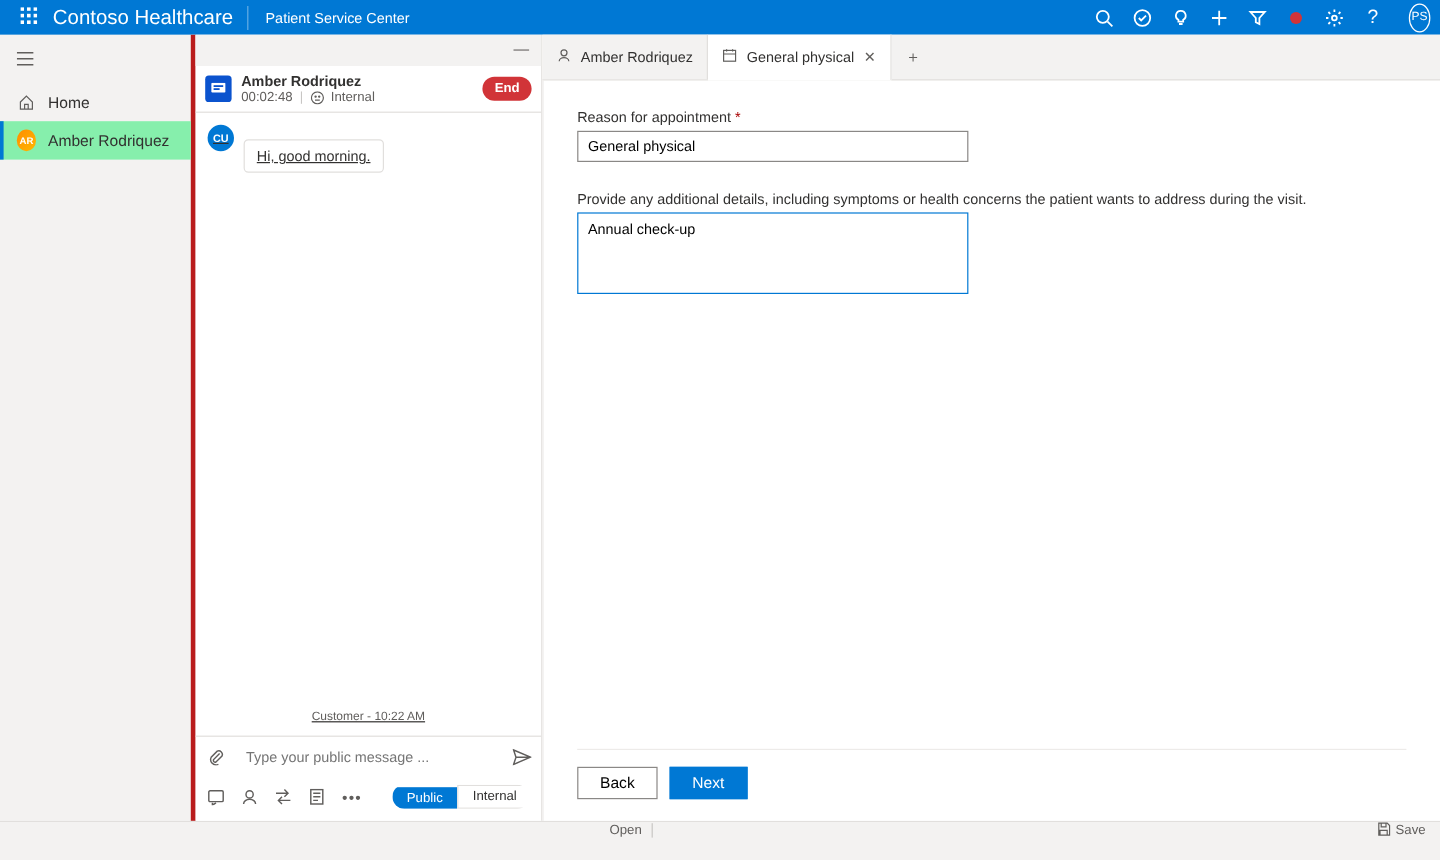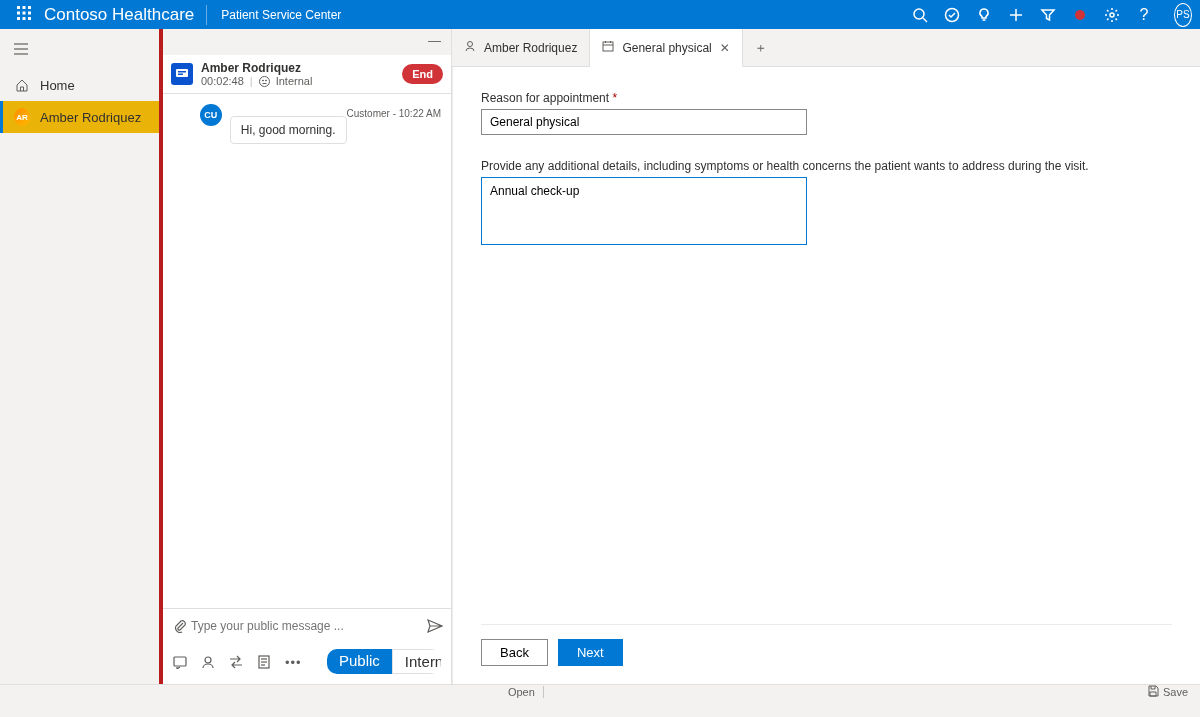--- a/index.html
+++ b/index.html
@@ -16,44 +16,44 @@
 .hicon { width: 32px; height: 40px; display: flex; align-items: center; justify-content: center; cursor: pointer; font-size: 14px; }
 .hicon svg { stroke: #fff; fill: none; stroke-width: 1.5; }
 .rec-dot { width: 10px; height: 10px; background: #d13438; border-radius: 50%; }
 .avatar-ps { width: 24px; height: 24px; border: 1px solid #fff; border-radius: 50%; display: flex; align-items: center; justify-content: center; font-size: 10px; margin-left: 14px; }
 
 
 .body { display: flex; height: calc(100% - 40px - 22px); }
 .left-nav { width: 163px; background: #f3f2f1; border-right: 4px solid #b91c1c; }
 .hamburger { height: 40px; display: flex; align-items: center; padding-left: 14px; cursor: pointer; }
 .nav-item { height: 32px; display: flex; align-items: center; padding-left: 14px; gap: 10px; cursor: pointer; font-size: 13px; }
-.nav-item.selected { background: #eab308; border-left: 3px solid #0078d4; padding-left: 11px; }
+.nav-item.selected { background: #86efac; border-left: 3px solid #0078d4; padding-left: 11px; }
 .nav-icon { width: 16px; height: 16px; display: flex; align-items: center; justify-content: center; }
 .avatar-ar { width: 18px; height: 18px; border-radius: 50%; background: linear-gradient(135deg,#ff8c00,#ffb900); color: #fff; font-size: 8px; display: flex; align-items: center; justify-content: center; font-weight: 600; }
 
 
 .chat-col { width: 289px; background: #fff; display: flex; flex-direction: column; border-right: 1px solid #e1dfdd; }
 .chat-collapse { height: 26px; display: flex; justify-content: flex-end; align-items: flex-start; padding-right: 10px; padding-top: 4px; background: #f3f2f1; }
 .chat-header { display: flex; align-items: center; padding: 6px 8px; border-bottom: 1px solid #e1dfdd; }
 .chat-app-icon { width: 22px; height: 22px; background: #0b53ce; border-radius: 3px; margin-right: 8px; display: flex; align-items: center; justify-content: center; }
 .chat-app-icon svg { fill: #fff; }
 .chat-name { font-size: 12px; font-weight: 600; }
 .chat-meta { font-size: 11px; color: #605e5c; display: flex; align-items: center; gap: 6px; }
 .end-btn { background: #d13438; color: #fff; font-size: 11px; font-weight: 600; padding: 4px 10px; border-radius: 10px; cursor: pointer; margin-left: auto; }
-.chat-messages { flex: 1; display: flex; flex-direction: row; justify-content: flex-end; padding: 10px; }
+.chat-messages { flex: 1; display: flex; flex-direction: column; justify-content: space-between; padding: 10px; text-decoration: underline; }
 .msg-row { display: flex; align-items: flex-start; gap: 8px; margin-bottom: 6px; }
 .msg-avatar { width: 22px; height: 22px; border-radius: 50%; background: #0078d4; color: #fff; font-size: 9px; display: flex; align-items: center; justify-content: center; font-weight: 600; }
 .msg-bubble { background: #fff; border: 1px solid #e1dfdd; border-radius: 4px; padding: 6px 10px; font-size: 12px; margin-top: 12px; }
 .msg-footer { font-size: 10px; color: #605e5c; text-align: center; margin-top: 4px; }
 .chat-input-area { border-top: 1px solid #e1dfdd; }
-.chat-input-row { display: flex; align-items: center; padding: 10px; gap: 4px; }
+.chat-input-row { display: flex; align-items: center; padding: 10px; gap: 18px; }
 .chat-input { flex: 1; border: none; font-size: 12px; color: #605e5c; outline: none; }
 .chat-toolbar { display: flex; align-items: center; padding: 6px 10px 10px; gap: 14px; }
 .chat-toolbar-spacer { flex: 1; }
-.toggle-group { display: flex; border-radius: 10px; overflow: hidden; font-size: 15px; }
+.toggle-group { display: flex; border-radius: 10px; overflow: hidden; font-size: 11px; align-items: flex-end; }
 .toggle-item { padding: 3px 12px; cursor: pointer; }
 .toggle-item.active { background: #0078d4; color: #fff; }
 .toggle-item.inactive { background: #fff; color: #323130; border: 1px solid #e1dfdd; }
 
 
 .main { flex: 1; display: flex; flex-direction: column; background: #fff; }
 .tabs { height: 38px; background: #f3f2f1; display: flex; align-items: stretch; border-bottom: 1px solid #e1dfdd; }
 .tab { display: flex; align-items: center; padding: 0 12px; gap: 8px; font-size: 12px; border-right: 1px solid #e1dfdd; cursor: pointer; min-width: 110px; }
 .tab.active { background: #fff; border-bottom: 1px solid #fff; margin-bottom: -1px; }
 .tab-close { margin-left: auto; color: #605e5c; cursor: pointer; }

